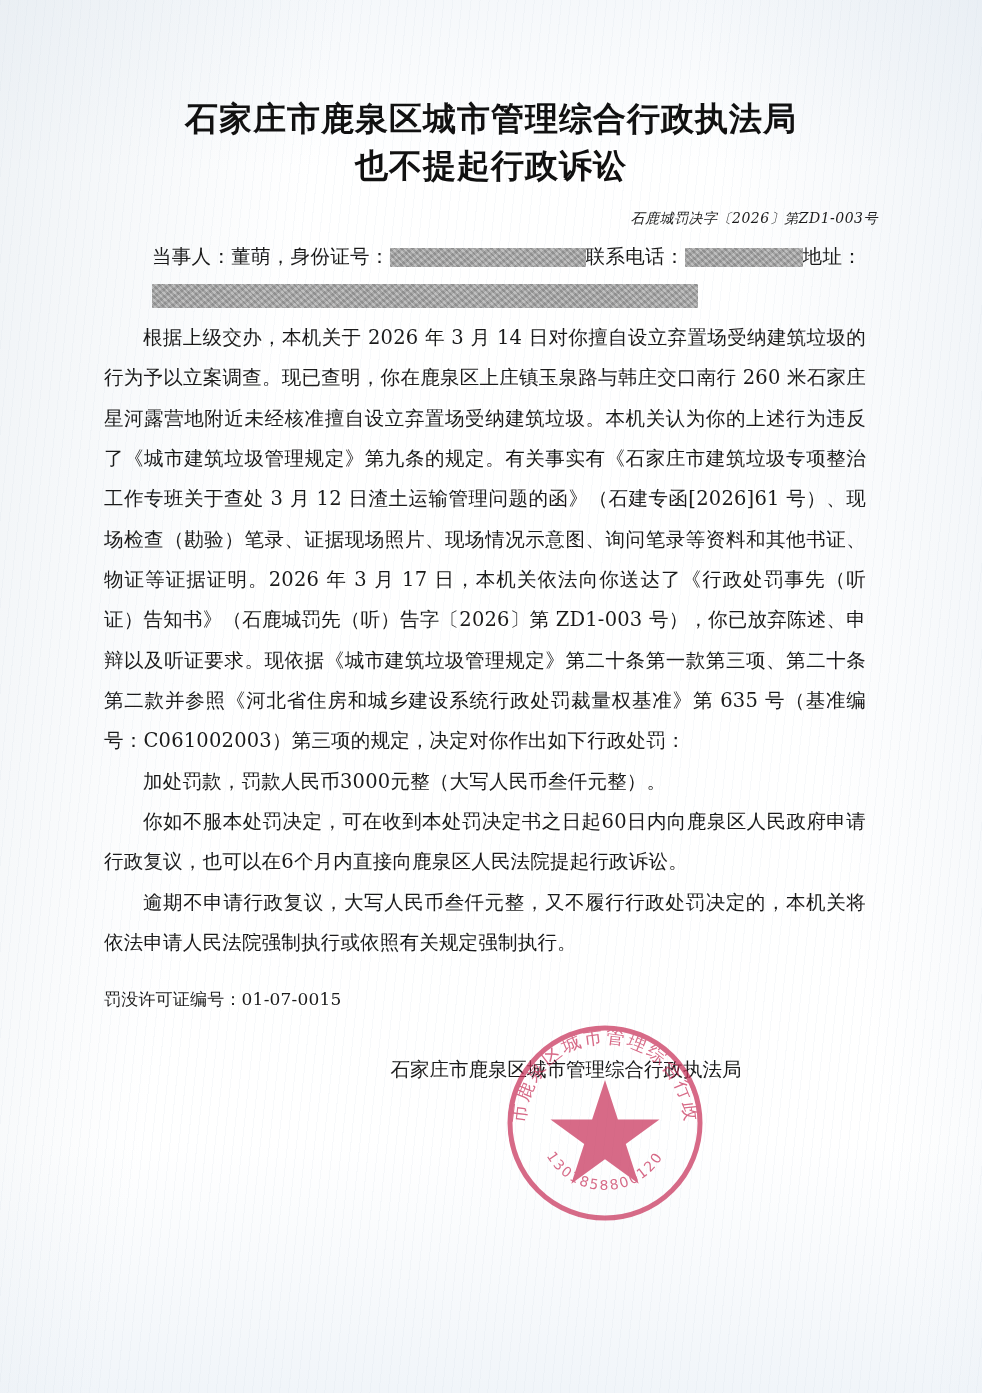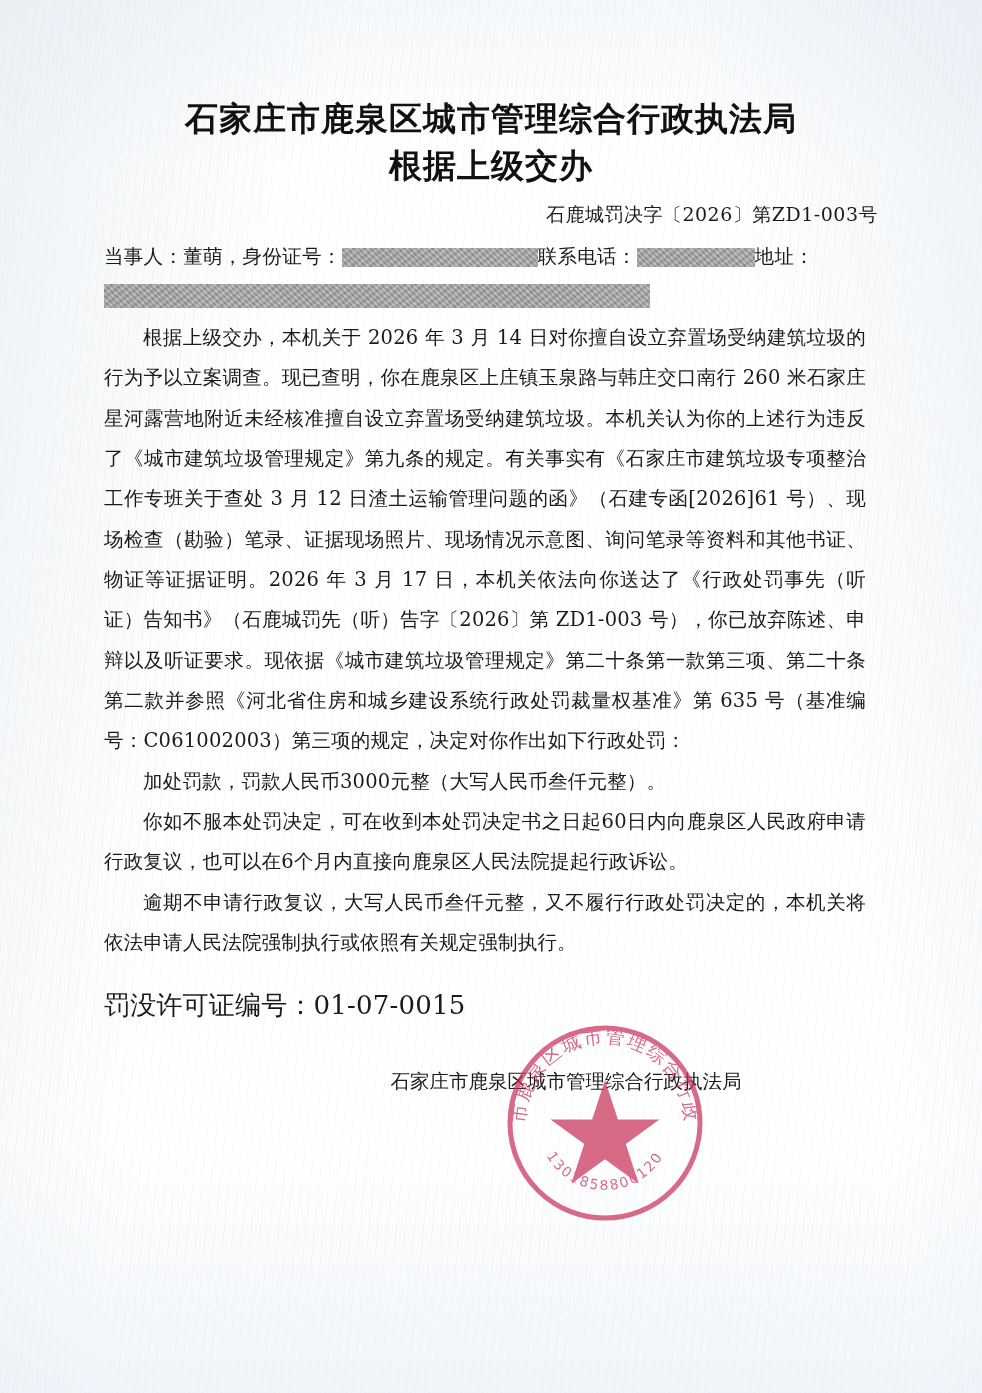--- a/index.html
+++ b/index.html
@@ -51,29 +51,31 @@
   .title-line {
     font-family: "DejaVu Sans", "Liberation Sans", sans-serif;
     font-weight: bold;
     font-size: 33px;
     letter-spacing: 1px;
     line-height: 1.42;
     color: #111;
   }
   .doc-number {
     text-align: right;
-    font-size: 19px;
-    margin-top: 12px;
+    font-size: 14px;
+    margin-top: 20px;
     margin-bottom: 10px;
     letter-spacing: 0.5px;
+    font-style: italic;
   }
   .party-line {
     font-size: 19.5px;
     line-height: 1.9;
     letter-spacing: 0.3px;
+    margin-left: 48px;
   }
   .redact {
     display: inline-block;
     vertical-align: middle;
     height: 19px;
     border-radius: 1px;
     background:
       repeating-linear-gradient(45deg, rgba(120,120,120,0.5) 0 2px, rgba(180,180,180,0.45) 2px 4px),
       repeating-linear-gradient(-38deg, rgba(90,90,90,0.4) 0 3px, rgba(200,200,200,0.35) 3px 6px),
       #b9b9b9;
@@ -97,21 +99,21 @@
   .sign-block {
     margin-top: 40px;
     text-align: center;
     padding-left: 150px;
     font-size: 19.5px;
     line-height: 1.95;
     position: relative;
     z-index: 3;
   }
   .permit-line {
-    font-size: 26px;
+    font-size: 17px;
     margin-top: 24px;
     letter-spacing: 0.2px;
   }
   
   .seal {
     position: absolute;
     left: 500px;
     top: 1018px;
     width: 210px;
     height: 210px;
@@ -124,21 +126,21 @@
 </head>
 <body>
 
 <div class="paper"></div>
 <div class="scanlines"></div>
 
 <div class="content">
 
   <div class="title-block">
     <div class="title-line">石家庄市鹿泉区城市管理综合行政执法局</div>
-    <div class="title-line">根据上级交办</div>
+    <div class="title-line">也不提起行政诉讼</div>
   </div>
 
   <div class="doc-number">石鹿城罚决字〔2026〕第ZD1-003号</div>
 
   <div class="party-line">
     <span>当事人：董萌，身份证号：</span><span class="redact r1"></span><span>联系电话：</span><span class="redact r2"></span><span>地址：</span><br>
     <span class="redact r3"></span>
   </div>
 
   <div class="body-text">

